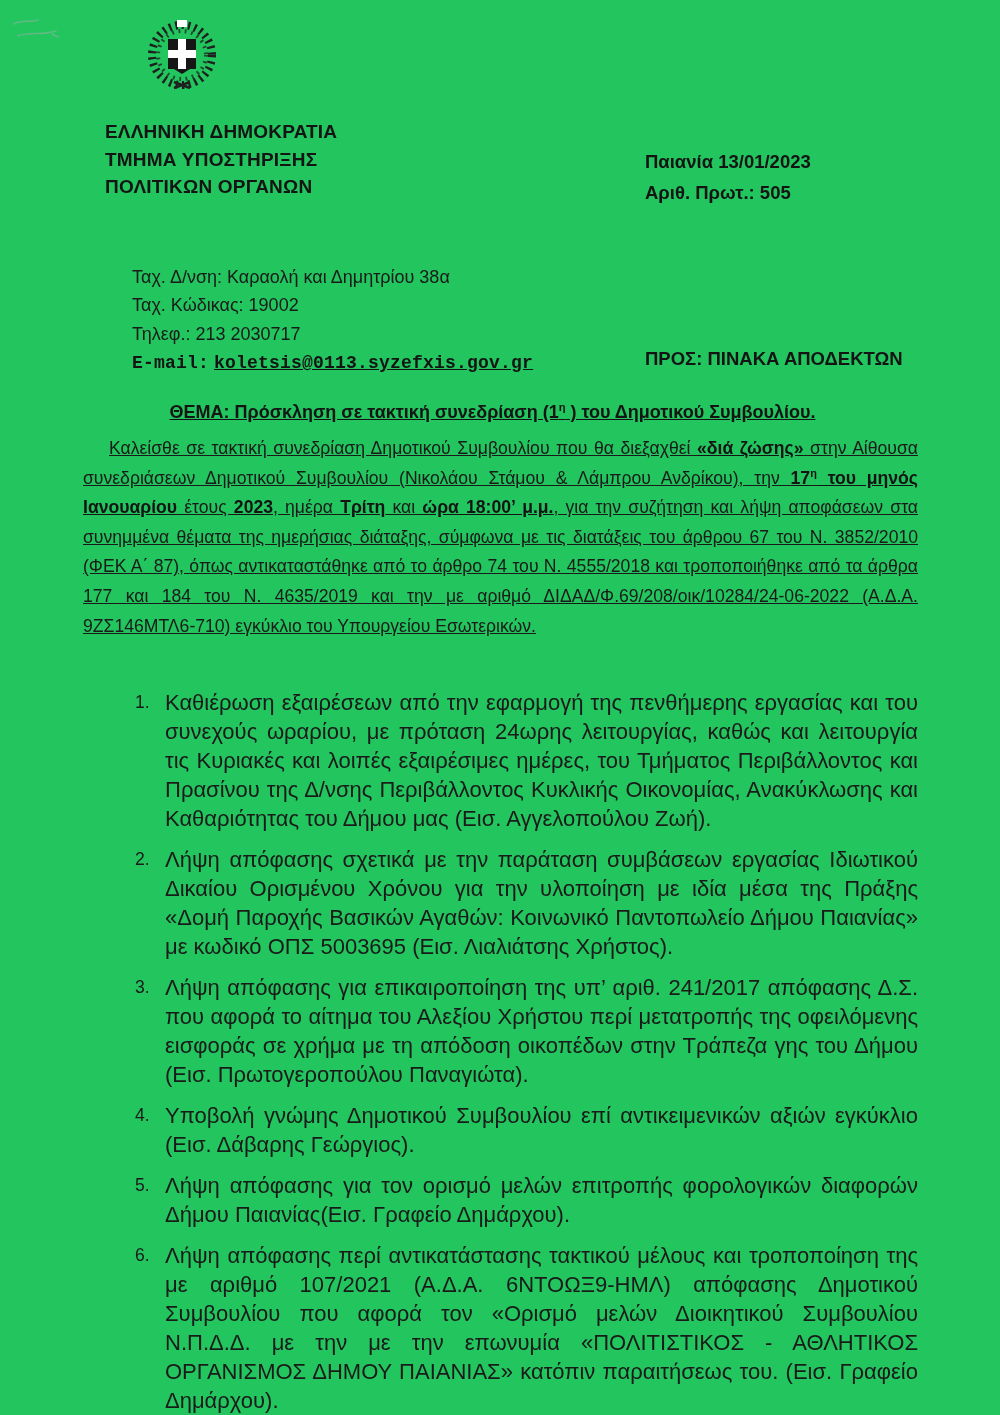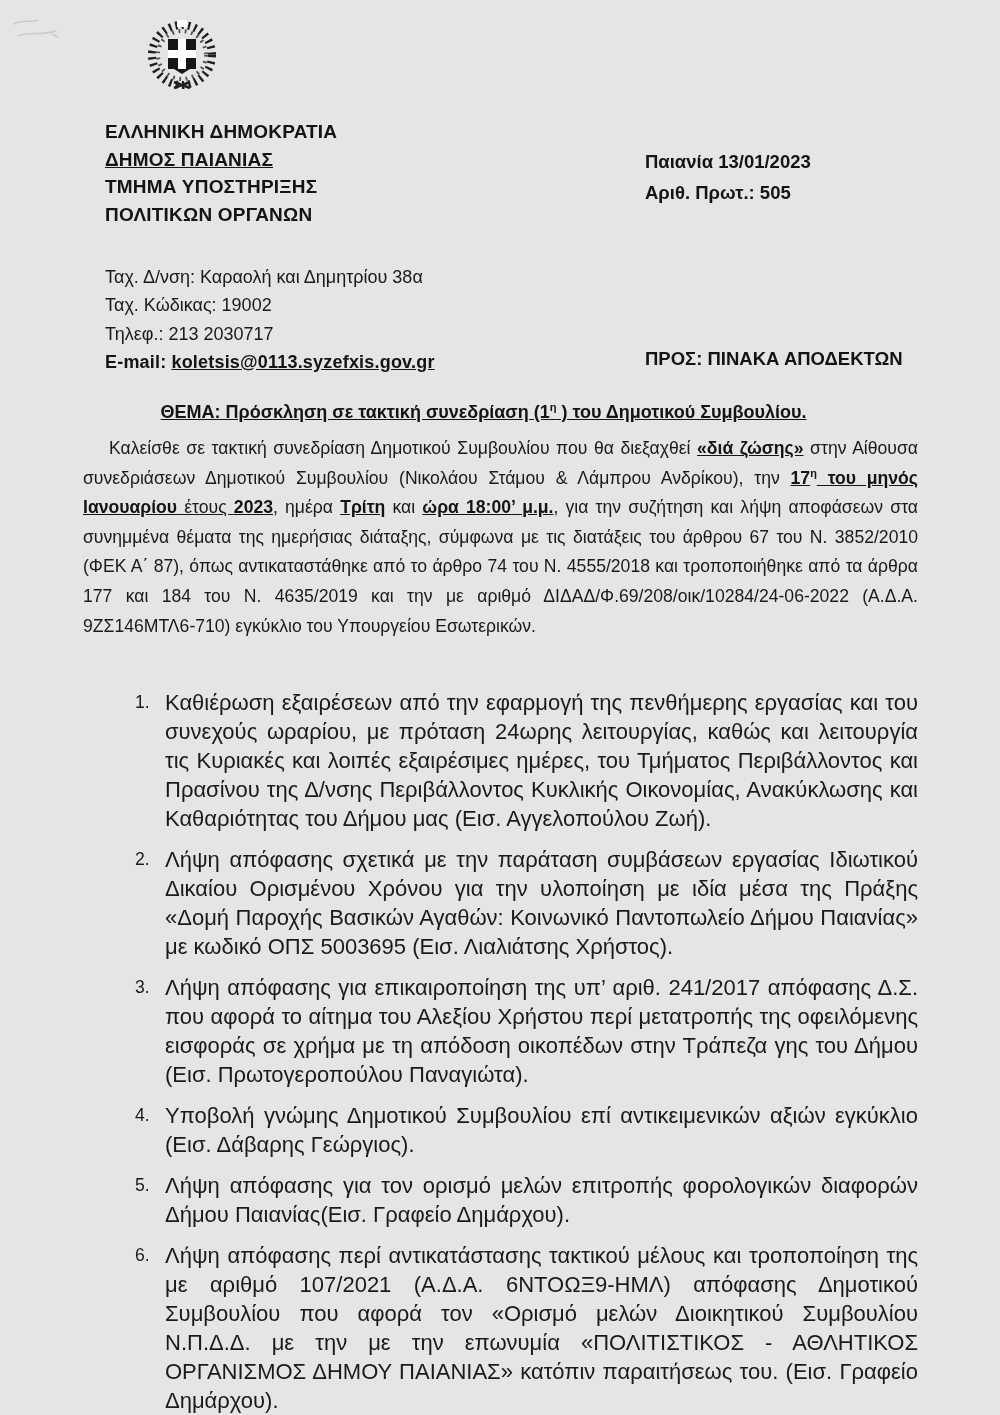--- a/index.html
+++ b/index.html
@@ -1,51 +1,51 @@
 <!DOCTYPE html>
 <html lang="el"><head>
 <meta charset="utf-8">
 <style>
   html,body{margin:0;padding:0;background:#ffffff;}
   .page{
     position:relative;
     width:1000px;height:1415px;
-    background:#e5e5e5;
+    background:#22c55e;
     font-family:"Liberation Sans", sans-serif;
     color:#1a1a1a;
     overflow:hidden;
   }
   .b{font-weight:700;color:#141414;}
   .u{text-decoration:underline;}
   sup{font-size:0.62em;line-height:0;}
 
   
   .scribble{position:absolute;left:8px;top:12px;opacity:.45;}
 
   
   .emblem{position:absolute;left:146px;top:20px;width:72px;height:76px;}
 
   
   .org{position:absolute;left:105px;top:118px;font-size:19px;line-height:27.6px;font-weight:700;color:#141414;letter-spacing:.2px;}
   .org-line{white-space:nowrap;}
   .contact{position:absolute;left:105px;top:263px;font-size:18px;line-height:28.3px;}
-  .contact div{white-space:nowrap;}
-  .email-line .b{letter-spacing:.2px;}
+  .contact div{white-space:nowrap;margin-left:27px;}
+  .email-line .b{letter-spacing:.2px;font-family:Liberation Mono, monospace;}
 
   
   .meta{position:absolute;left:645px;top:146px;font-size:18.5px;line-height:31px;font-weight:700;color:#141414;}
   .recipient{position:absolute;left:645px;top:348px;font-size:18.5px;font-weight:700;color:#141414;white-space:nowrap;}
 
   
-  .subject{position:absolute;left:66px;top:402px;width:835px;text-align:center;font-size:18px;font-weight:700;color:#141414;}
+  .subject{position:absolute;left:75px;top:402px;width:835px;text-align:center;font-size:18px;font-weight:700;color:#141414;}
   .subject-inner{text-decoration:underline;}
 
   
   .intro{position:absolute;left:83px;top:434px;width:835px;margin:0;
-         font-size:17.6px;line-height:29.6px;text-align:justify;text-indent:26px;}
+         font-size:17.6px;line-height:29.6px;text-align:justify;text-indent:26px;text-decoration:underline;}
 
   
   .agenda{position:absolute;left:135px;top:688px;width:783px;}
   .item{display:flex;margin-bottom:12px;}
   .num{flex:0 0 30px;font-size:17.6px;line-height:29px;}
   .txt{flex:1;font-size:22px;line-height:29px;text-align:justify;}
 </style>
 </head>
 <body>
 
@@ -65,21 +65,20 @@
       <rect x="22" y="19" width="28" height="30" fill="#161616"></rect>
       <rect x="32" y="19" width="8" height="30" fill="#ffffff"></rect>
       <rect x="22" y="30" width="28" height="8" fill="#ffffff"></rect>
       <path d="M28 49 L36 54 L44 49 Z" fill="#161616"></path>
       <path d="M28 68 L44 62 M28 62 L44 68" stroke="#1f1f1f" stroke-width="2.5" fill="none"></path>
     </svg>
   </div>
 
   <div class="org">
     <div class="org-line">ΕΛΛΗΝΙΚΗ ΔΗΜΟΚΡΑΤΙΑ</div>
-    <div class="org-line u">ΔΗΜΟΣ ΠΑΙΑΝΙΑΣ</div>
     <div class="org-line">ΤΜΗΜΑ ΥΠΟΣΤΗΡΙΞΗΣ</div>
     <div class="org-line">ΠΟΛΙΤΙΚΩΝ ΟΡΓΑΝΩΝ</div>
   </div>
 
   <div class="contact">
     <div>Ταχ. Δ/νση: Καραολή και Δημητρίου 38α</div>
     <div>Ταχ. Κώδικας: 19002</div>
     <div>Τηλεφ.: 213 2030717</div>
     <div class="email-line"><span class="b">E-mail:</span> <span class="b u">koletsis@0113.syzefxis.gov.gr</span></div>
   </div>

